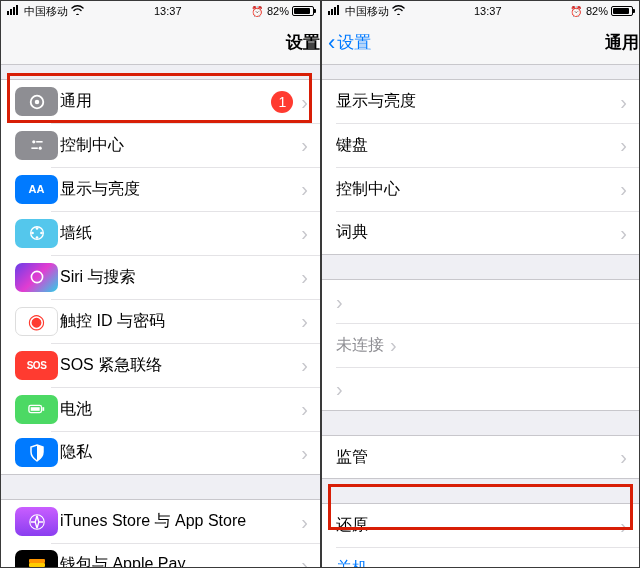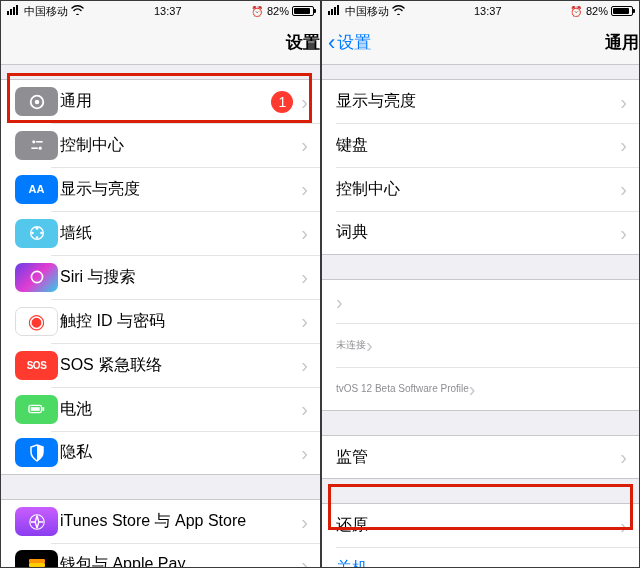--- a/index.html
+++ b/index.html
@@ -68,21 +68,21 @@
   }
   .cell + .cell::before {
     content: "";
     position: absolute; top: 0; left: 50px; right: 0;
     height: 1px; background: #c8c7cc; transform: scaleY(0.5);
   }
   .cell.noicon + .cell.noicon::before { left: 14px; }
   .group .cell:first-child { border-top: 0.5px solid #c8c7cc; }
   .group .cell:last-child { border-bottom: 0.5px solid #c8c7cc; }
   .cell .label { flex: 1; }
-  .cell .detail { color: #8e8e93; font-size: 10px; }
+  .cell .detail { color: #8e8e93; font-size: 16px; margin-right: 6px; }
   .cell .chevron { color: #c7c7cc; font-size: 20px; line-height:1; }
   .badge {
     min-width: 22px; height: 22px; border-radius: 11px;
     background: #ff3b30; color: #fff; font-size: 14px; font-weight:500;
     display: flex; align-items: center; justify-content: center;
     margin-right: 8px; padding: 0 6px;
   }
   .appicon {
     width: 43px; height: 29px; border-radius: 7px;
     margin-right: 2px; display: flex; align-items: center; justify-content: center;
@@ -314,21 +314,20 @@
       </div>
     <div class="group" id="right-g2">
         <div class="cell noicon">
           <div class="chevron">›</div>
         </div>
         <div class="cell noicon">
           <div class="detail">未连接</div>
           <div class="chevron">›</div>
         </div>
         <div class="cell noicon">
-          <div class="detail">tvOS 12 Beta Software Profile</div>
           <div class="chevron">›</div>
         </div>
       </div>
     <div class="group" id="right-g3">
         <div class="cell noicon">
           <div class="label">监管</div>
           <div class="chevron">›</div>
         </div>
       </div>
     <div class="group" id="right-g4">

